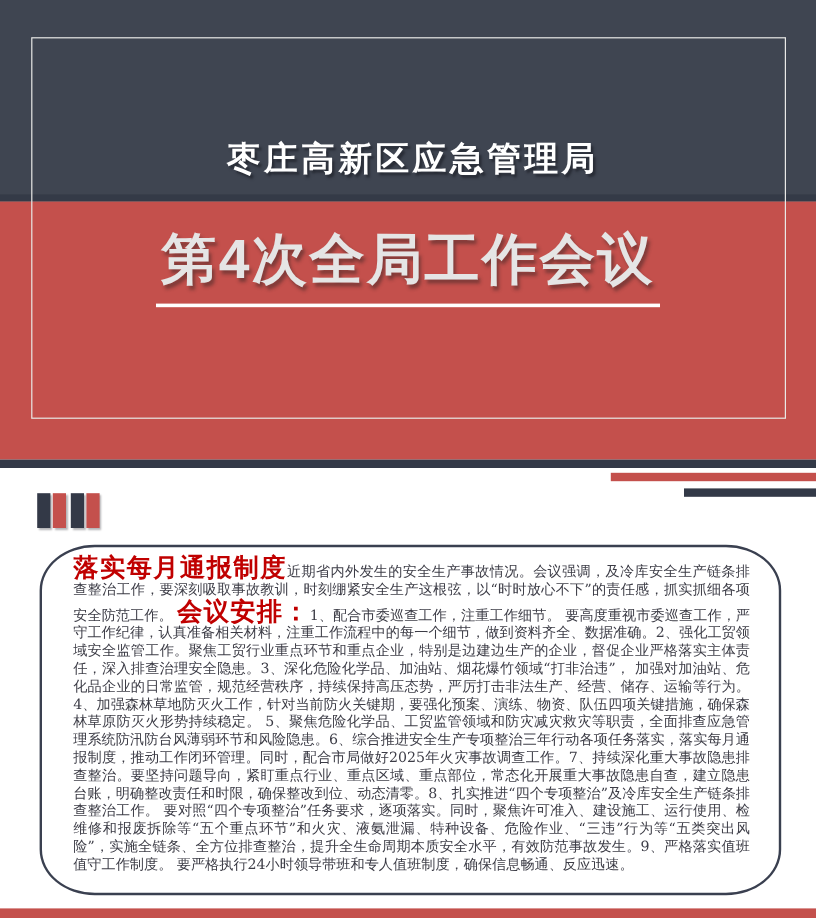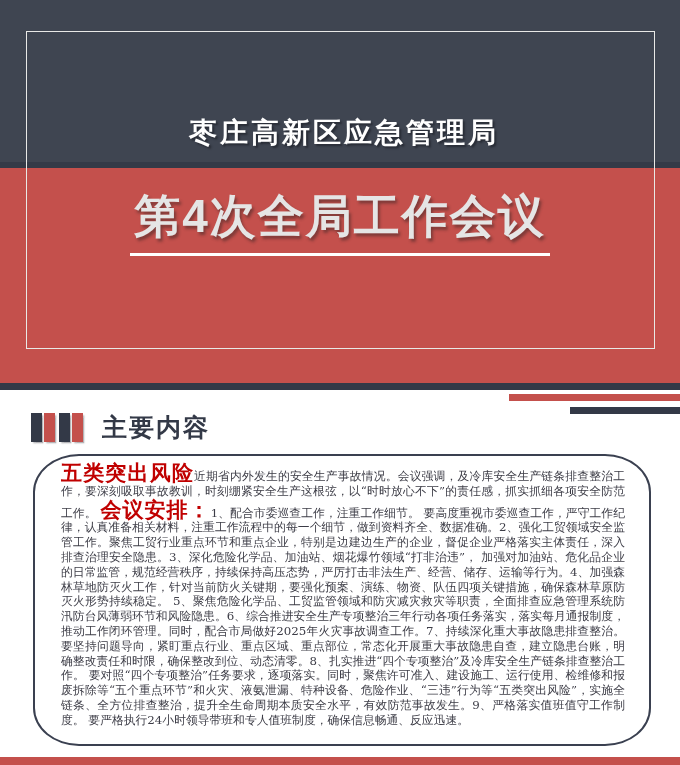--- a/index.html
+++ b/index.html
@@ -74,25 +74,24 @@
   <div class="accent-bar-red"></div>
   <div class="accent-bar-dark"></div>
 
   <div class="section-header">
     <span class="bars-icon">
       <span class="bar-1"></span>
       <span class="bar-2"></span>
       <span class="bar-3"></span>
       <span class="bar-4"></span>
     </span>
-    <span class="section-label">主要内容</span>
   </div>
 
   <div class="content-box">
     <p class="content-text">
-      <span class="red-header">五类突出风险</span><span>近期省内外发生的安全生产事故情况。会议强调，及冷库安全生产链条排查整治工作，要深刻吸取事故教训，时刻绷紧安全生产这根弦，以“时时放心不下”的责任感，抓实抓细各项安全防范工作。</span>
+      <span class="red-header">落实每月通报制度</span><span>近期省内外发生的安全生产事故情况。会议强调，及冷库安全生产链条排查整治工作，要深刻吸取事故教训，时刻绷紧安全生产这根弦，以“时时放心不下”的责任感，抓实抓细各项安全防范工作。</span>
       <span class="red-header">会议安排：</span><span>1、配合市委巡查工作，注重工作细节。 要高度重视市委巡查工作，严守工作纪律，认真准备相关材料，注重工作流程中的每一个细节，做到资料齐全、数据准确。2、强化工贸领域安全监管工作。聚焦工贸行业重点环节和重点企业，特别是边建边生产的企业，督促企业严格落实主体责任，深入排查治理安全隐患。3、深化危险化学品、加油站、烟花爆竹领域“打非治违”， 加强对加油站、危化品企业的日常监管，规范经营秩序，持续保持高压态势，严厉打击非法生产、经营、储存、运输等行为。4、加强森林草地防灭火工作，针对当前防火关键期，要强化预案、演练、物资、队伍四项关键措施，确保森林草原防灭火形势持续稳定。 5、聚焦危险化学品、工贸监管领域和防灾减灾救灾等职责，全面排查应急管理系统防汛防台风薄弱环节和风险隐患。6、综合推进安全生产专项整治三年行动各项任务落实，落实每月通报制度，推动工作闭环管理。同时，配合市局做好2025年火灾事故调查工作。7、持续深化重大事故隐患排查整治。要坚持问题导向，紧盯重点行业、重点区域、重点部位，常态化开展重大事故隐患自查，建立隐患台账，明确整改责任和时限，确保整改到位、动态清零。8、扎实推进“四个专项整治”及冷库安全生产链条排查整治工作。 要对照“四个专项整治”任务要求，逐项落实。同时，聚焦许可准入、建设施工、运行使用、检维修和报废拆除等“五个重点环节”和火灾、液氨泄漏、特种设备、危险作业、“三违”行为等“五类突出风险”，实施全链条、全方位排查整治，提升全生命周期本质安全水平，有效防范事故发生。9、严格落实值班值守工作制度。 要严格执行24小时领导带班和专人值班制度，确保信息畅通、反应迅速。</span>
     </p>
   </div>
 
   <div class="bottom-red"></div>
 
 </div>
 
 </body></html>

